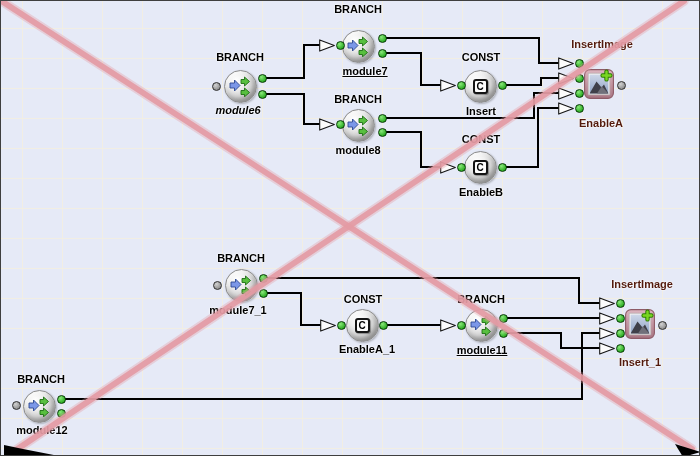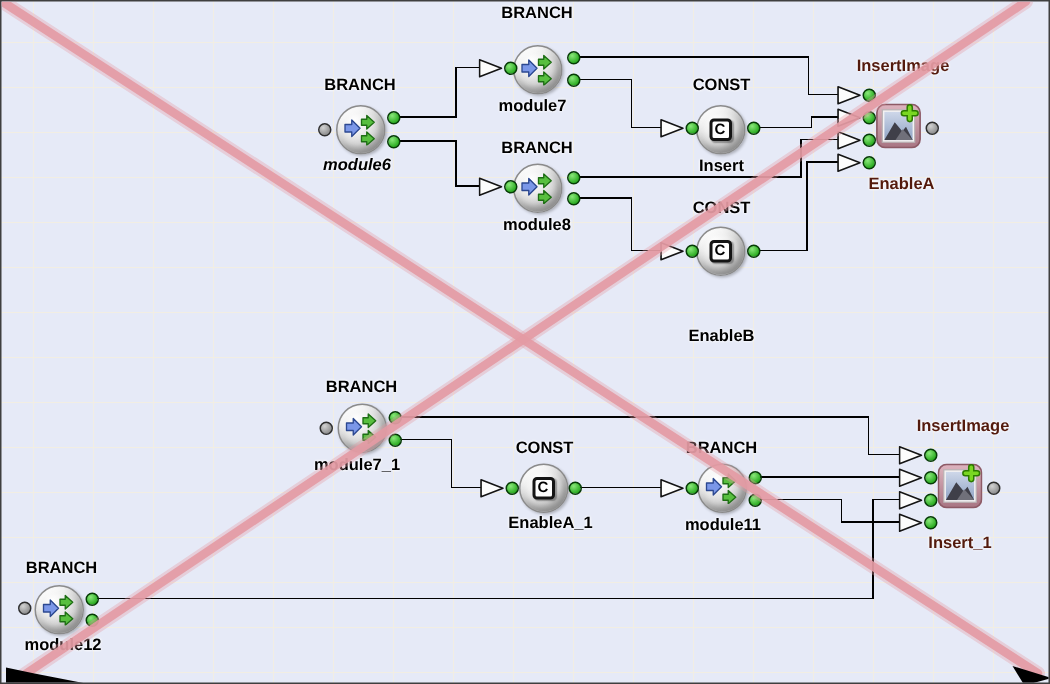--- a/index.html
+++ b/index.html
@@ -89,21 +89,21 @@
     <div class="lbl" style="left: 237px; top: 103px; font-style: italic;">module6</div>
     <div class="port gray" style="left: 210.5px; top: 80.5px;"></div>
     <div class="port green" style="left: 256.5px; top: 72.5px;"></div>
     <div class="port green" style="left: 256.5px; top: 88.5px;"></div>
     <div class="sphere" style="left: 340.5px; top: 28.5px;">
       <svg width="22" height="22" viewBox="0 0 22 22">
         <use href="#branch-glyph"></use>
       </svg>
     </div>
     <div class="lbl" style="left: 357px; top: 2px;">BRANCH</div>
-    <div class="lbl" style="left: 354px; top: 64px;">module7</div>
+    <div class="lbl" style="left: 364px; top: 64px; text-decoration: underline;">module7</div>
     <svg class="tri" width="17" height="13" viewBox="0 0 17 13" style="position: absolute; left: 318px; top: 37.5px; z-index: 11;">
       <polygon points="0.7,0.9 15.3,6.5 0.7,12.1" fill="#fcfcfc" stroke="#141414" stroke-width="1.1" stroke-linejoin="round"></polygon>
     </svg>
     <div class="port green" style="left: 334.5px; top: 39.5px;"></div>
     <div class="port green" style="left: 376.5px; top: 32.5px;"></div>
     <div class="port green" style="left: 376.5px; top: 47.5px;"></div>
     <div class="sphere" style="left: 340.5px; top: 107.5px;">
       <svg width="22" height="22" viewBox="0 0 22 22">
         <use href="#branch-glyph"></use>
       </svg>
@@ -123,21 +123,21 @@
     <div class="lbl" style="left: 480px; top: 104px;">Insert</div>
     <svg class="tri" width="17" height="13" viewBox="0 0 17 13" style="position: absolute; left: 439px; top: 77.5px; z-index: 11;">
       <polygon points="0.7,0.9 15.3,6.5 0.7,12.1" fill="#fcfcfc" stroke="#141414" stroke-width="1.1" stroke-linejoin="round"></polygon>
     </svg>
     <div class="port green" style="left: 455.5px; top: 79.5px;"></div>
     <div class="port green" style="left: 496.5px; top: 79.5px;"></div>
     <div class="sphere" style="left: 462.5px; top: 149.5px;">
       <div class="cbox">C</div>
     </div>
     <div class="lbl" style="left: 480px; top: 132px;">CONST</div>
-    <div class="lbl" style="left: 480px; top: 185px; margin-top: 32px;">EnableB</div>
+    <div class="lbl" style="left: 480px; top: 185px;">EnableB</div>
     <svg class="tri" width="17" height="13" viewBox="0 0 17 13" style="position: absolute; left: 439px; top: 159.5px; z-index: 11;">
       <polygon points="0.7,0.9 15.3,6.5 0.7,12.1" fill="#fcfcfc" stroke="#141414" stroke-width="1.1" stroke-linejoin="round"></polygon>
     </svg>
     <div class="port green" style="left: 455.5px; top: 161.5px;"></div>
     <div class="port green" style="left: 496.5px; top: 161.5px;"></div>
     <div class="imgnode" style="left: 583px; top: 68px;"><svg width="30" height="30" viewBox="0 0 30 30">
         <use href="#img-glyph"></use>
       </svg></div>
     <div class="lbl img-lbl" style="left: 601px; top: 37px;">InsertImage</div>
     <div class="lbl img-lbl" style="left: 600px; top: 116px;">EnableA</div>
@@ -177,21 +177,21 @@
       <polygon points="0.7,0.9 15.3,6.5 0.7,12.1" fill="#fcfcfc" stroke="#141414" stroke-width="1.1" stroke-linejoin="round"></polygon>
     </svg>
     <div class="port green" style="left: 335.5px; top: 319.5px;"></div>
     <div class="port green" style="left: 377.5px; top: 319.5px;"></div>
     <div class="sphere" style="left: 463.5px; top: 307.5px;">
       <svg width="22" height="22" viewBox="0 0 22 22">
         <use href="#branch-glyph"></use>
       </svg>
     </div>
     <div class="lbl" style="left: 480px; top: 292px;">BRANCH</div>
-    <div class="lbl" style="left: 481px; top: 343px;">module11</div>
+    <div class="lbl" style="left: 481px; top: 343px; text-decoration: underline;">module11</div>
     <svg class="tri" width="17" height="13" viewBox="0 0 17 13" style="position: absolute; left: 439px; top: 317.5px; z-index: 11;">
       <polygon points="0.7,0.9 15.3,6.5 0.7,12.1" fill="#fcfcfc" stroke="#141414" stroke-width="1.1" stroke-linejoin="round"></polygon>
     </svg>
     <div class="port green" style="left: 455.5px; top: 319.5px;"></div>
     <div class="port green" style="left: 497.5px; top: 312.5px;"></div>
     <div class="port green" style="left: 497.5px; top: 327.5px;"></div>
     <div class="imgnode" style="left: 624px; top: 308px;"><svg width="30" height="30" viewBox="0 0 30 30">
         <use href="#img-glyph"></use>
       </svg></div>
     <div class="lbl img-lbl" style="left: 641px; top: 277px;">InsertImage</div>

